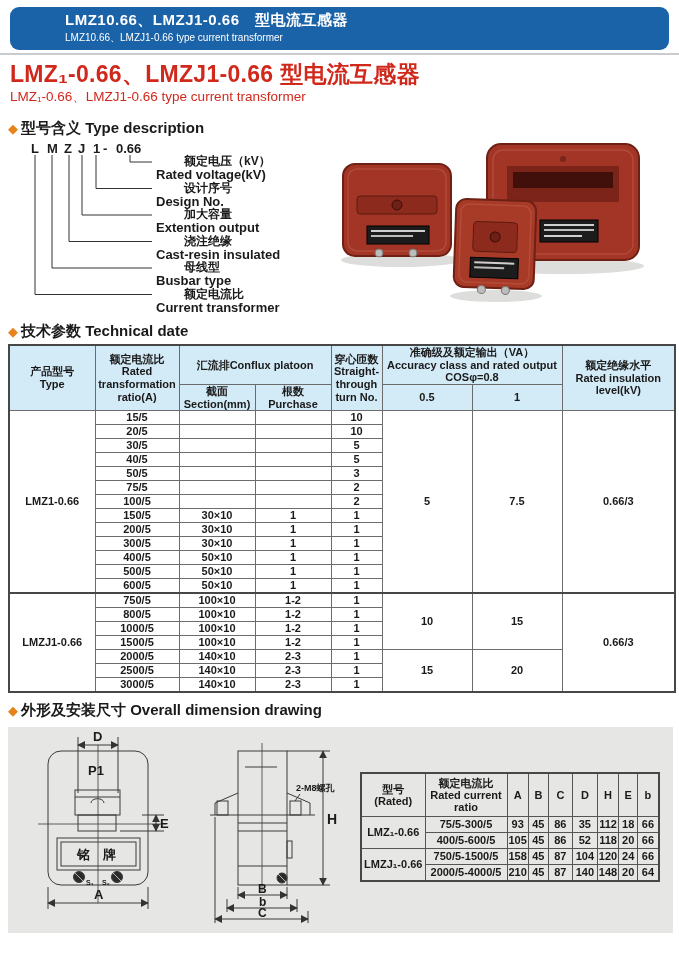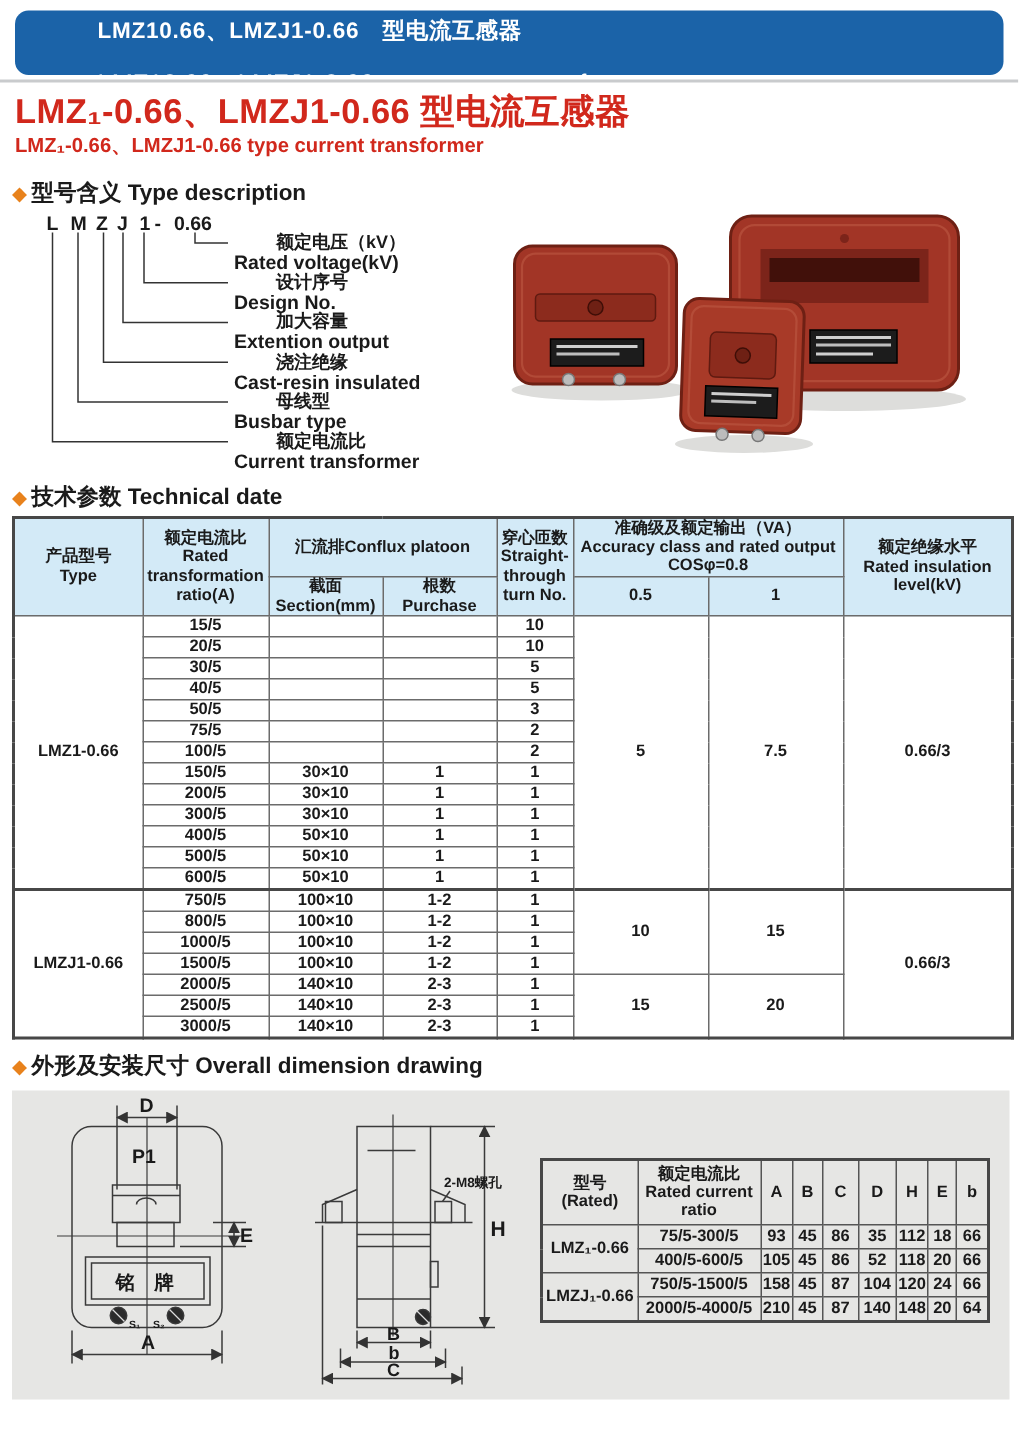--- a/index.html
+++ b/index.html
@@ -3,26 +3,26 @@
 <meta charset="utf-8">
 <style>
   html,body{margin:0;padding:0;background:#fff;}
   .page{position:relative;width:679px;height:964px;background:#fff;overflow:hidden;
         font-family:"Liberation Sans","DejaVu Sans",sans-serif;color:#1a1a1a;}
 
   
   .top-bar{position:absolute;left:10px;top:7px;width:659px;height:43px;background:#1b63a8;
            border-radius:9px;color:#fff;box-sizing:border-box;padding:4px 0 0 55px;}
   .top-bar .zh{font-size:15px;font-weight:bold;letter-spacing:.5px;}
-  .top-bar .en{font-size:17px;margin-top:14px;}
+  .top-bar .en{font-size:10px;margin-top:1px;}
   .top-divider{position:absolute;left:0;top:53px;width:679px;height:2px;background:#c9cbcd;}
 
   
   .main-title{position:absolute;left:10px;top:59px;font-size:23px;font-weight:bold;color:#d1281c;letter-spacing:.3px;}
-  .main-subtitle{position:absolute;left:10px;top:88px;font-size:13.5px;font-weight:bold;color:#d1281c;}
+  .main-subtitle{position:absolute;left:10px;top:88px;font-size:13.5px;font-weight:normal;color:#d1281c;}
 
   
   .section-heading{position:absolute;font-size:15px;font-weight:bold;white-space:nowrap;}
   .diamond{color:#e8821c;font-size:13px;margin-right:3px;}
   #sec1{left:8px;top:119px;}
   #sec2{left:8px;top:322px;}
   #sec3{left:8px;top:701px;}
 
   
   .diagram{position:absolute;left:25px;top:141px;width:332px;height:182px;}

